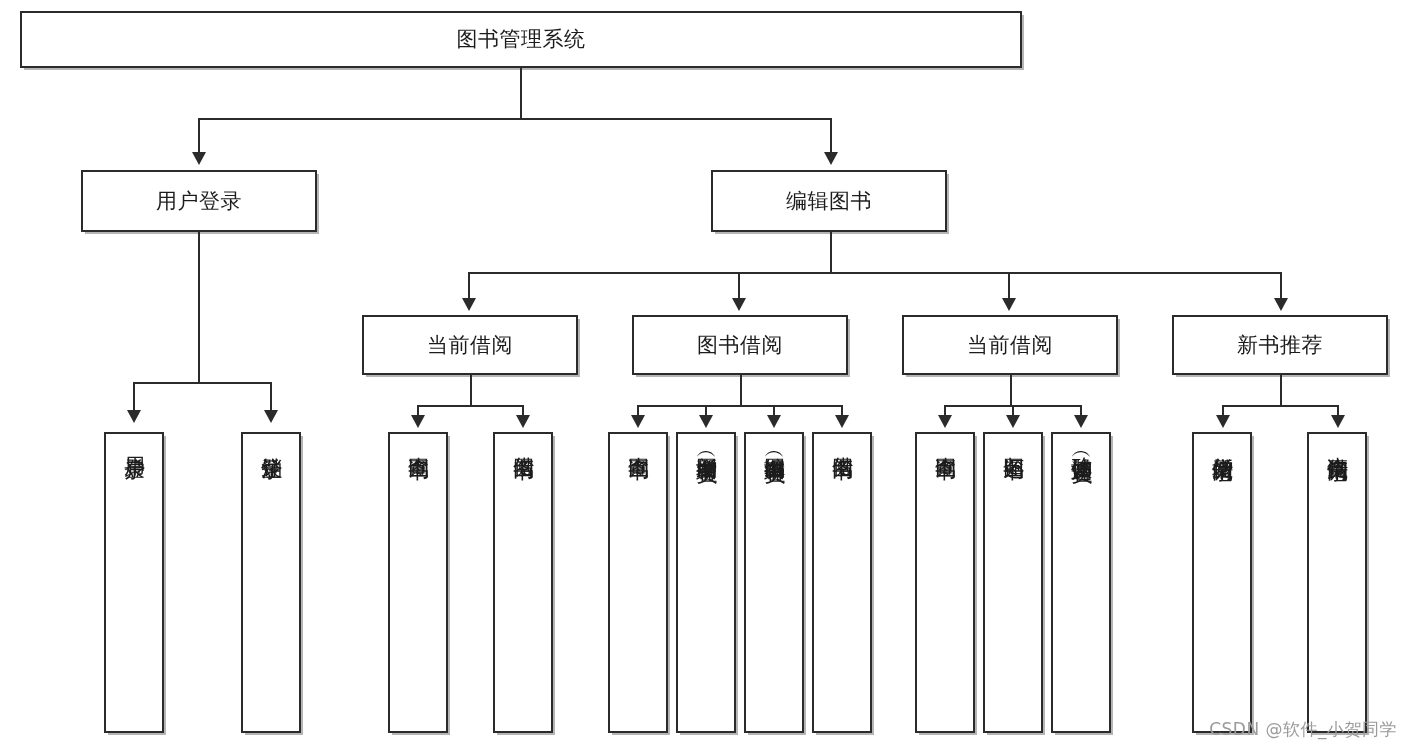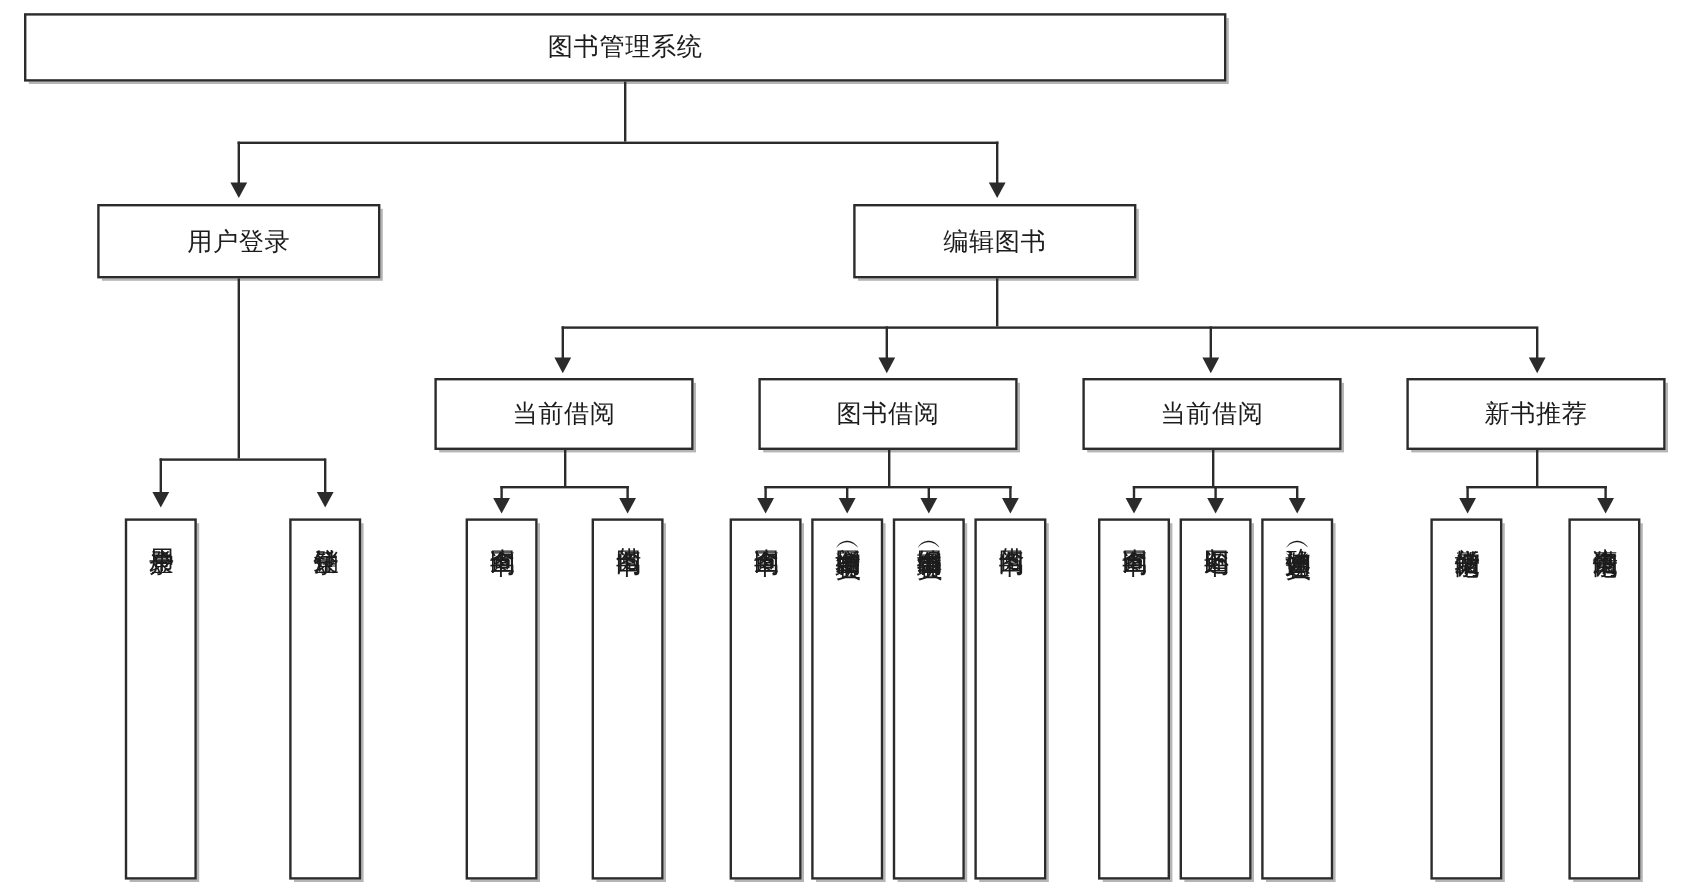--- a/index.html
+++ b/index.html
@@ -207,14 +207,15 @@
     <span class="lbl">确认归还（管理员）</span>
   </div>
 
   <div class="node vertical" style="left:1192px; top:432px; width:60px; height:301px;">
     <span class="lbl">新增借阅记录</span>
   </div>
   <div class="node vertical" style="left:1307px; top:432px; width:60px; height:301px;">
     <span class="lbl">查询借阅记录</span>
   </div>
 
+  <div id="watermark">CSDN @软件_小贺同学</div>
 
 </div>
 
 </body></html>

